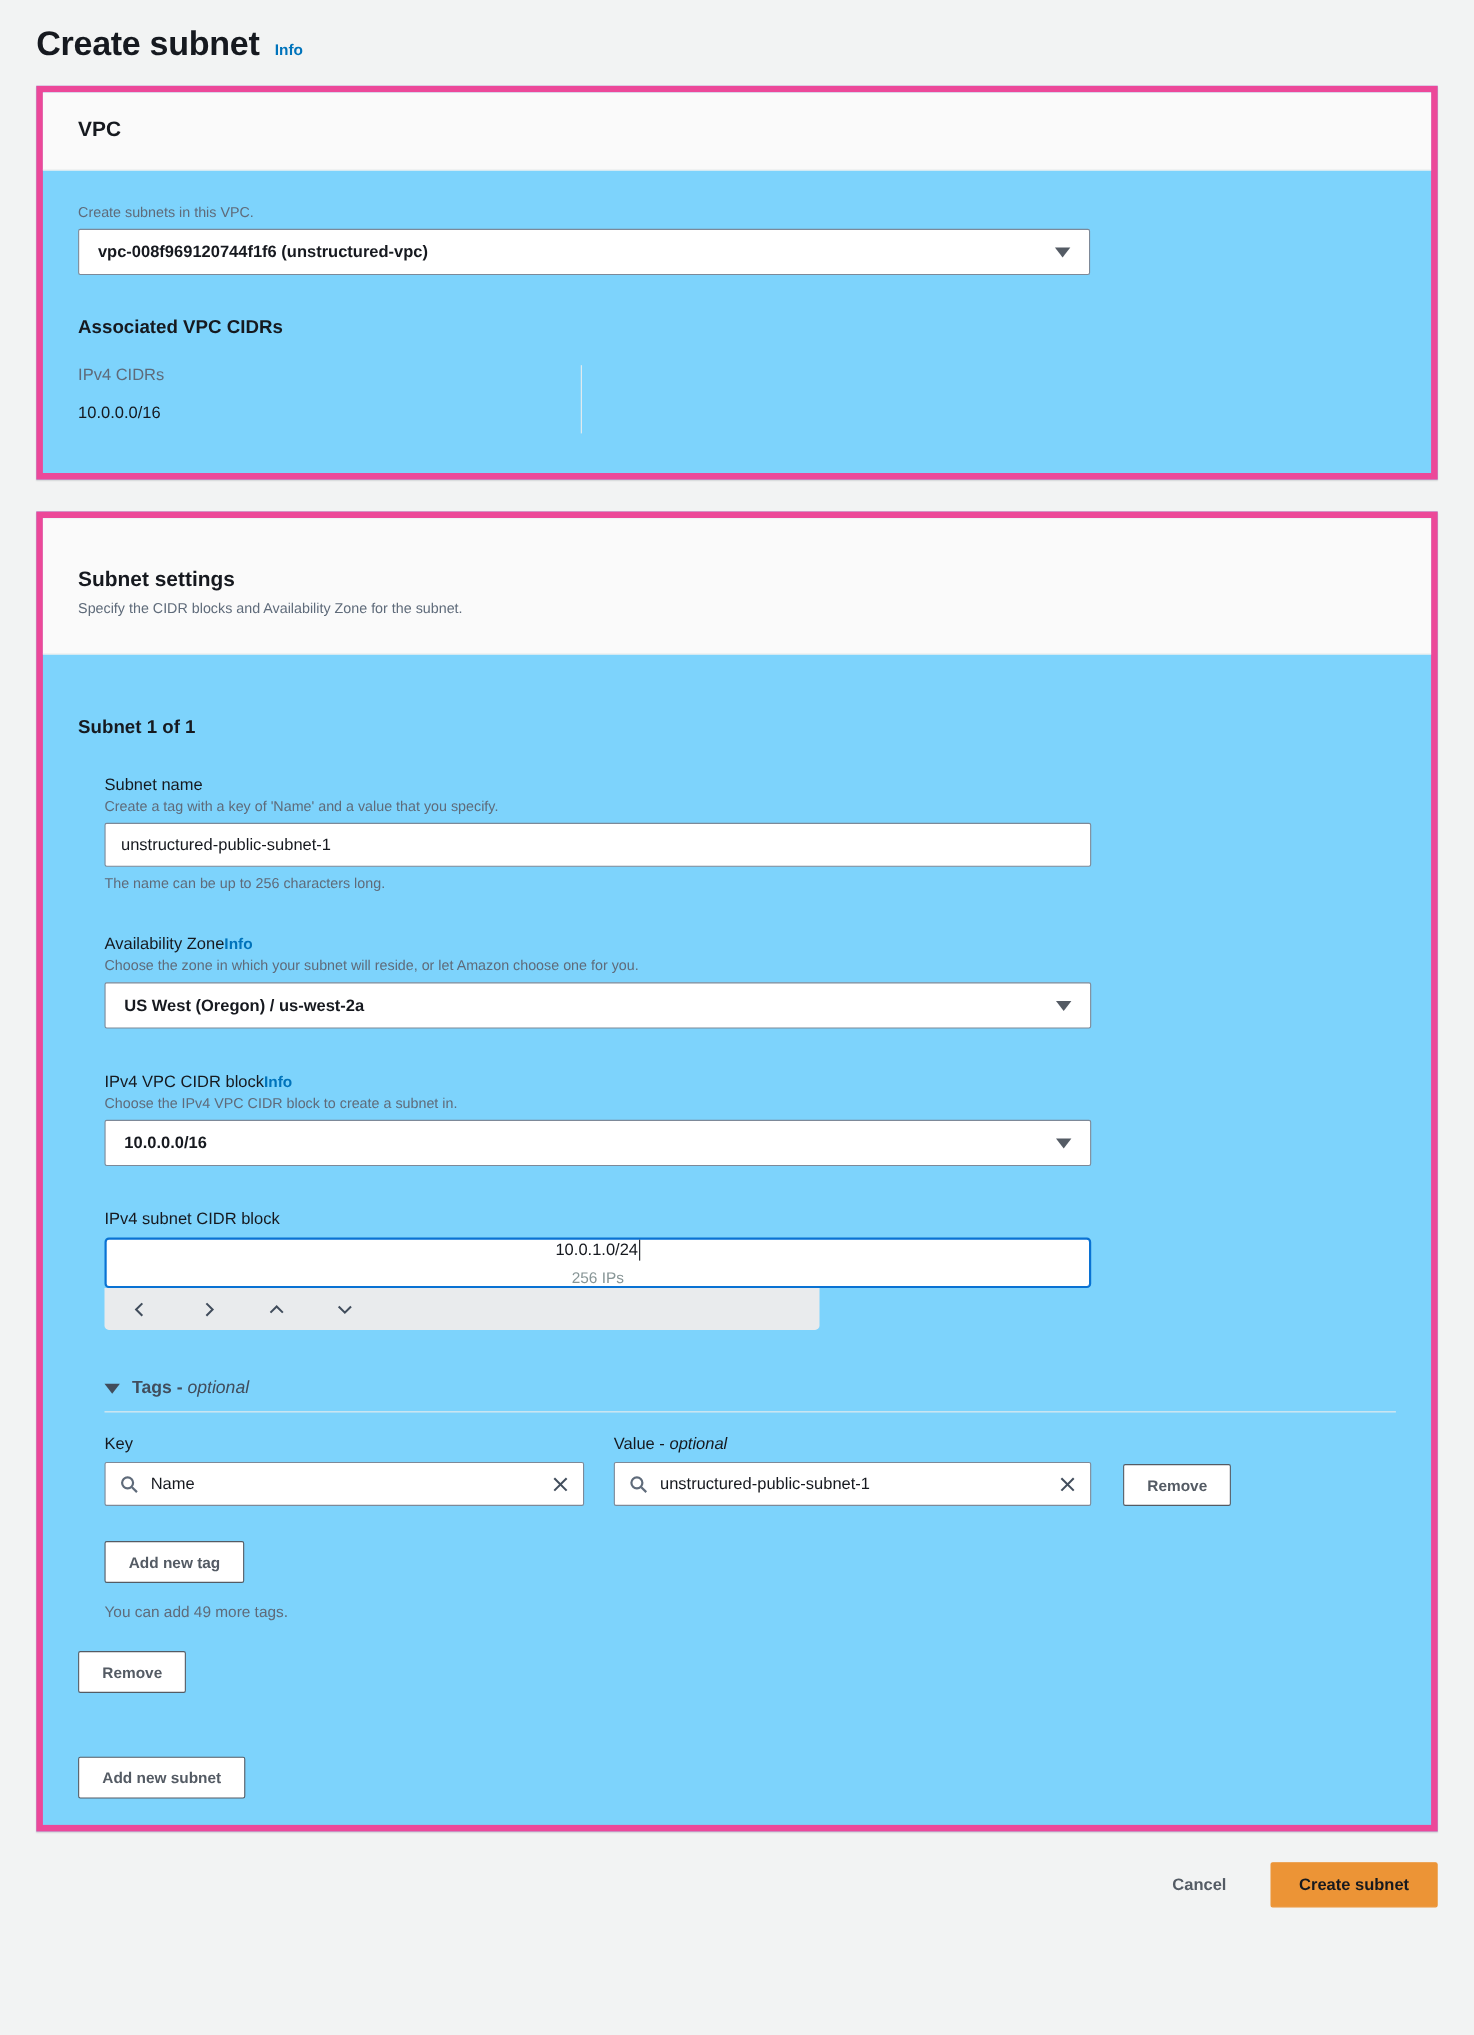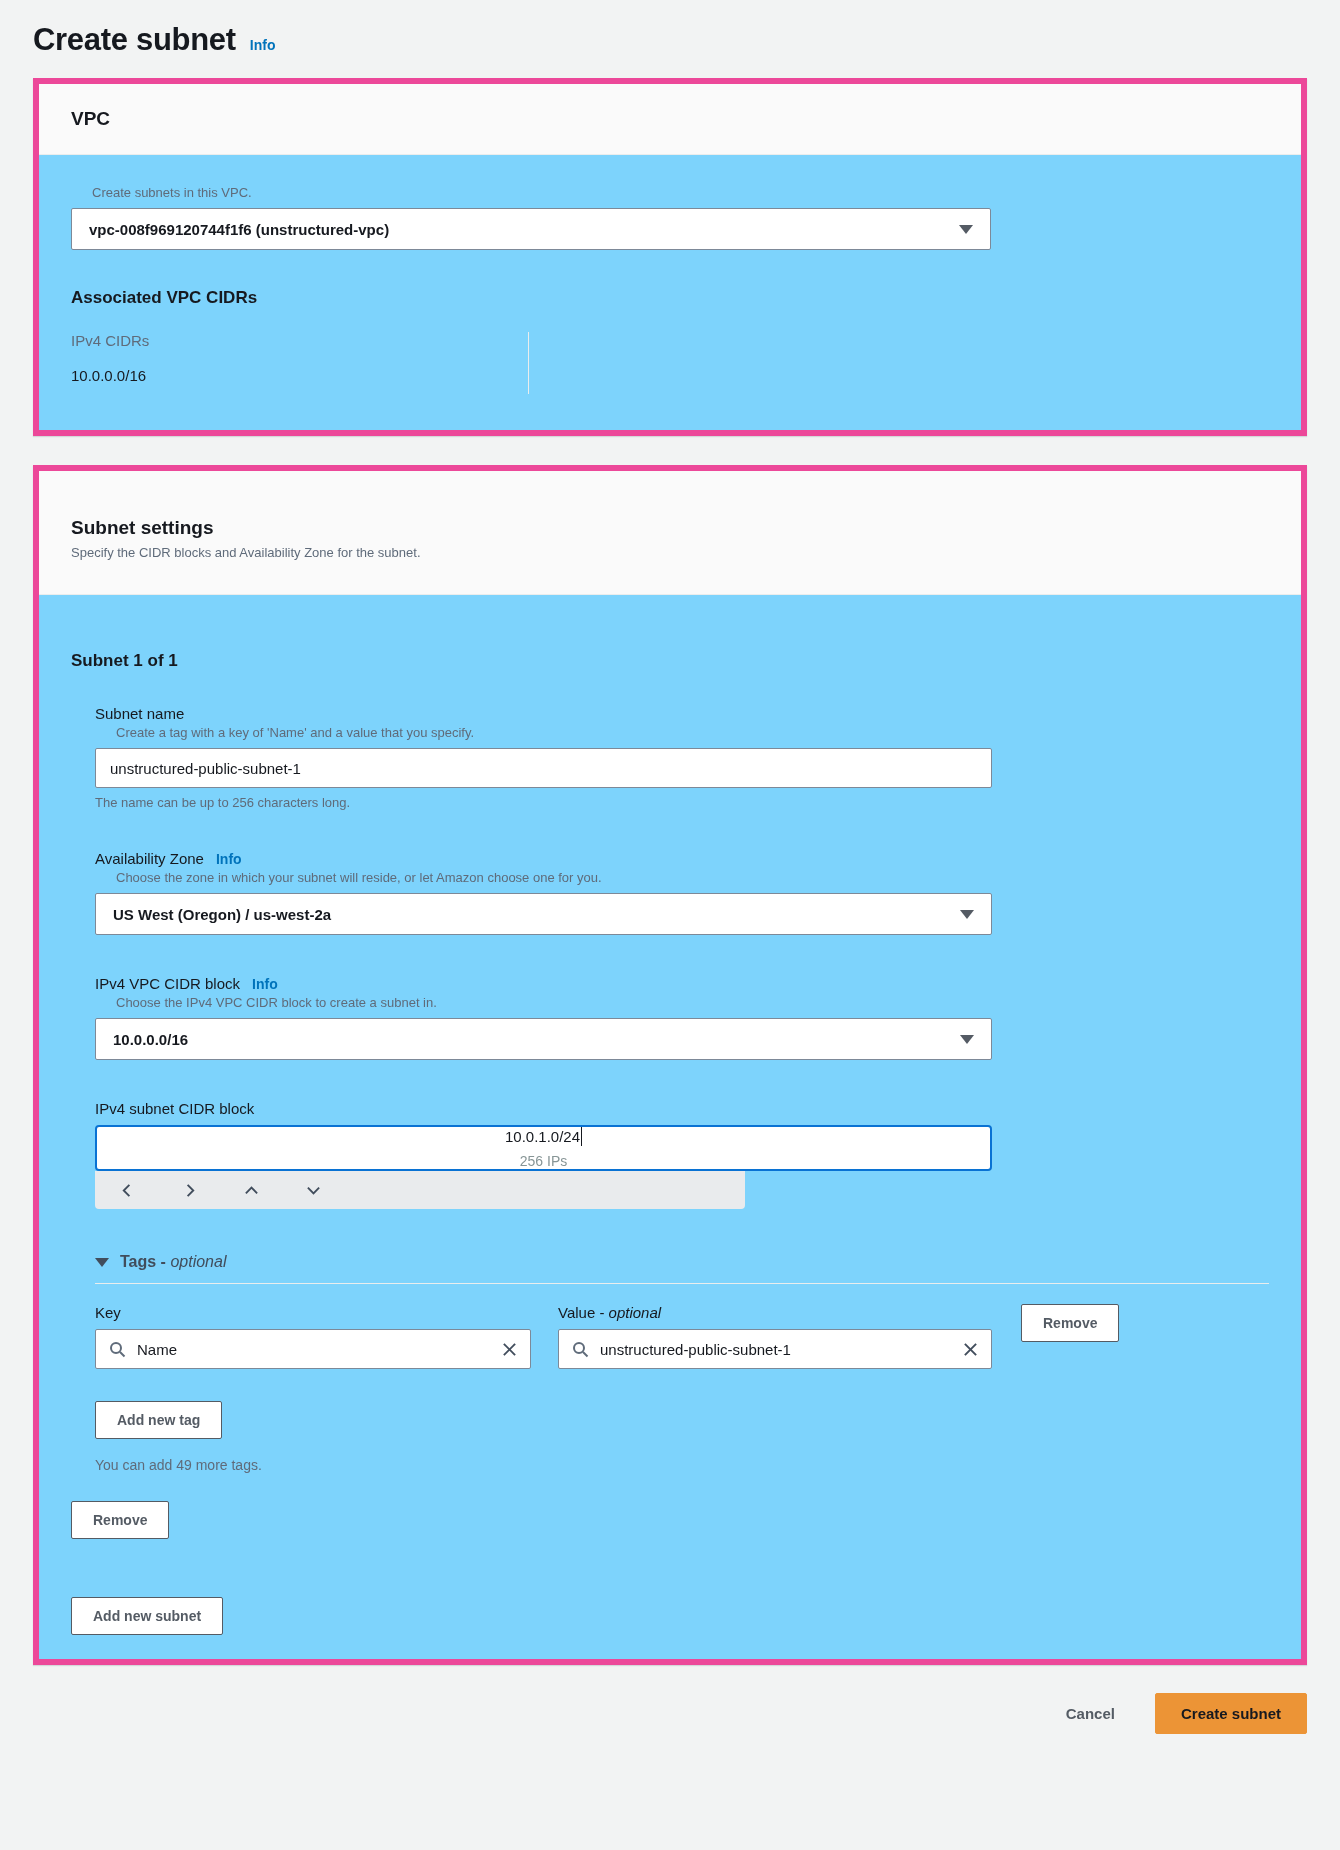--- a/index.html
+++ b/index.html
@@ -30,23 +30,23 @@
     padding:24px 32px;
   }
   .card-header.tall { padding:46px 32px 34px 32px; }
   .card-title { font-size:19px; font-weight:700; margin:0; }
   .card-header-desc { font-size:13px; color:#5f6b7a; margin-top:6px; }
   .card-body { padding:30px 32px 36px 32px; }
   .card-body.subnets { padding:56px 32px 24px 32px; }
 
   
   .field-label { font-size:15px; color:#16191f; margin-bottom:3px; }
-  .label-row { display:flex; align-items:baseline; gap:12px; margin-bottom:3px; }
+  .label-row { display:flex; align-items:baseline; margin-bottom:3px; }
   .label-row .field-label { margin-bottom:0; }
-  .field-desc { font-size:13px; color:#5f6b7a; margin-bottom:8px;margin-left:21px; }
+  .field-desc { font-size:13px; color:#5f6b7a; margin-bottom:8px; }
   .constraint { font-size:13px; color:#5f6b7a; margin-top:7px; }
 
   .select {
     height:42px; max-width:920px;
     border:1px solid #7d8998; border-radius:2px; background:#fff;
     display:flex; align-items:center; justify-content:space-between;
     padding:0 17px; font-size:15px; cursor:pointer;font-weight:bold;
   }
   .caret-down { width:0; height:0; border-left:7px solid transparent; border-right:7px solid transparent; border-top:9px solid #545b64; }
 
@@ -80,21 +80,21 @@
   }
   .tool-btn { width:48px; height:30px; display:flex; align-items:center; justify-content:center; cursor:pointer; background:transparent; border:none; padding:0; }
 
   
   .tags-expander { display:flex; align-items:center; gap:11px; margin-top:44px; cursor:pointer; }
   .tri-down { width:0; height:0; border-left:7px solid transparent; border-right:7px solid transparent; border-top:9px solid #414d5c; }
   .tags-title { font-size:16px; font-weight:700; color:#414d5c; }
   .tags-title .opt { font-weight:400; font-style:italic; }
   .tags-divider { border-bottom:1px solid #eaeded; margin:12px 0 20px 0; }
 
-  .tag-row { display:flex; align-items:flex-start; }
+  .tag-row { display:flex; align-items:flex-end; }
   .tag-col-key { width:436px; margin-right:27px; }
   .tag-col-value { width:434px; margin-right:29px; }
   .tag-label { font-size:15px; margin-bottom:8px; }
   .tag-label .opt { font-style:italic; }
   .search-input {
     height:40px; border:1px solid #7d8998; border-radius:2px; background:#fff;
     display:flex; align-items:center; gap:11px; padding:0 13px; font-size:15px;
   }
   .search-input .val { flex:1 1 auto; }
   .icon-btn { background:none; border:none; padding:0; cursor:pointer; display:flex; align-items:center; }

